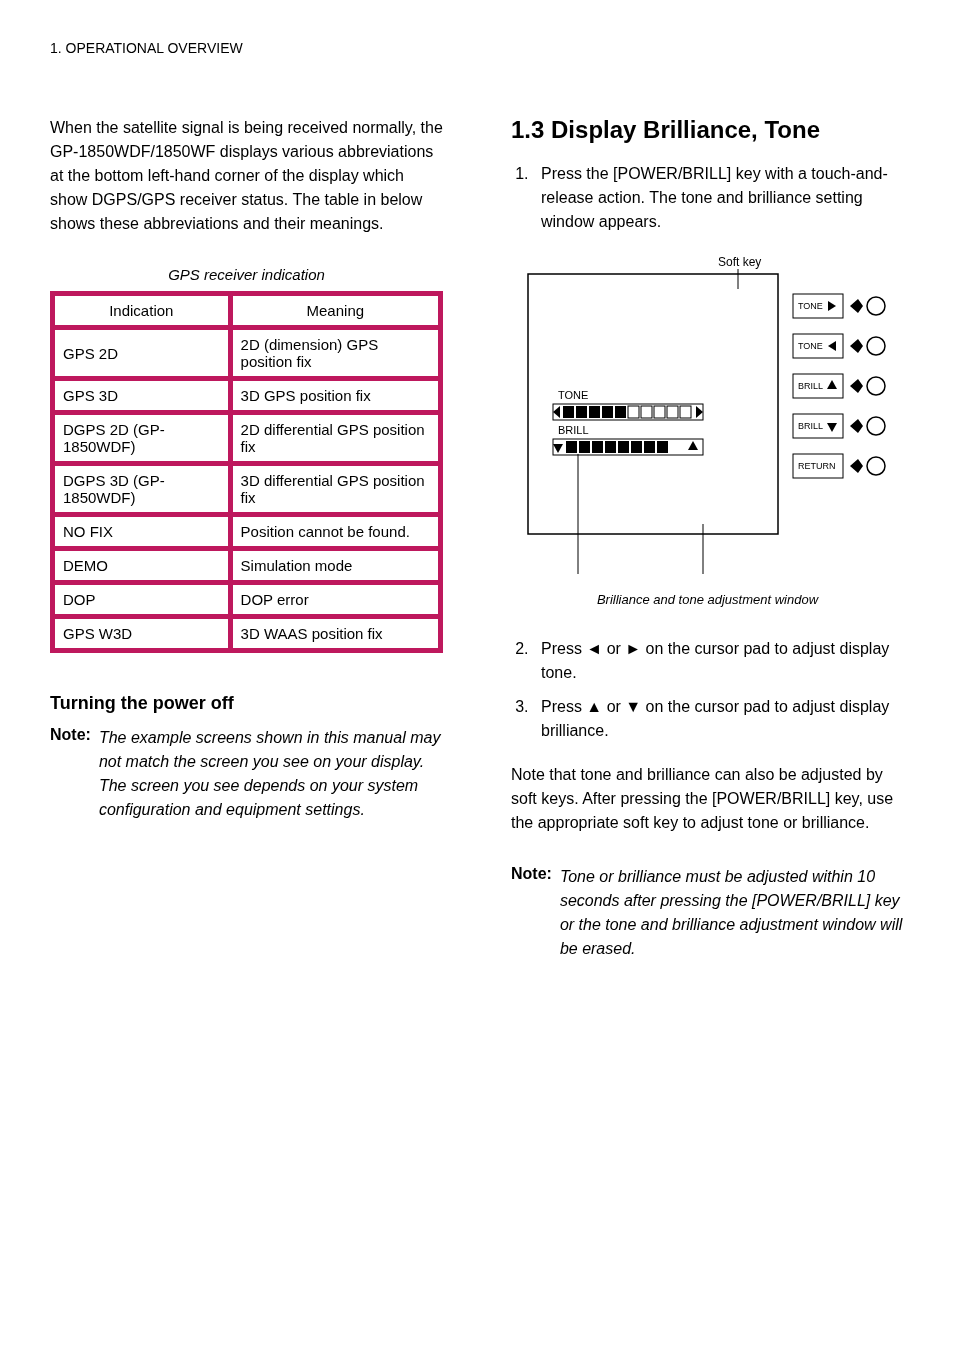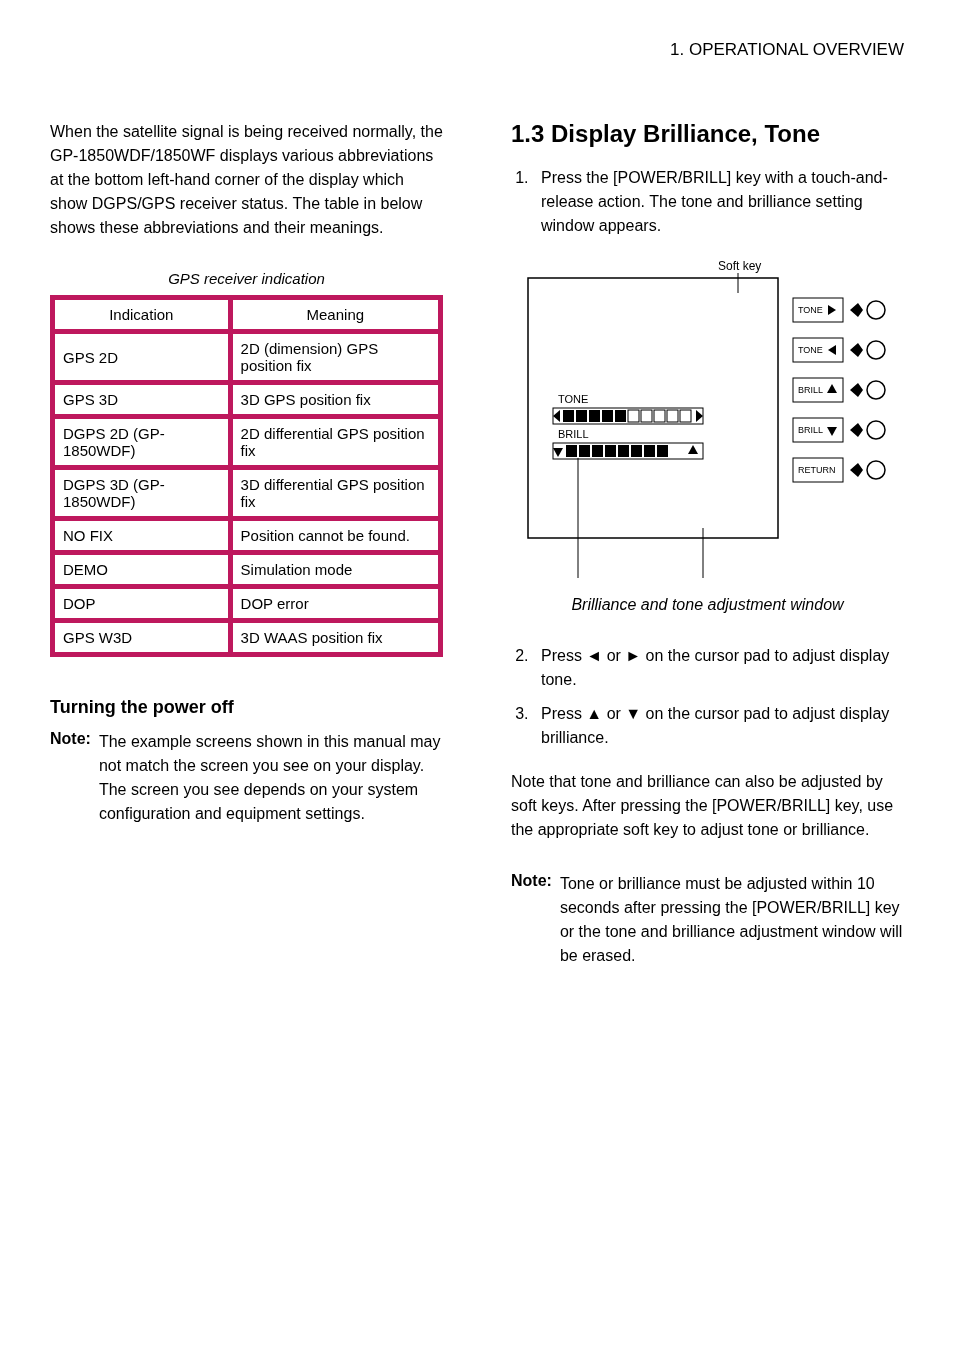--- a/index.html
+++ b/index.html
@@ -5,23 +5,22 @@
     * { margin: 0; padding: 0; box-sizing: border-box; }
     body {
       font-family: Arial, sans-serif;
       font-size: 16px;
       color: #000;
       background: #fff;
       padding: 40px 50px;
       width: 954px;
     }
     .header-line {
-      font-size: 17px;
+      font-size: 14px;
       margin-bottom: 60px;
-      text-align: right;
     }
     .columns {
       display: flex;
       gap: 68px;
     }
     .col {
       flex: 1;
     }
     .paragraph {
       line-height: 1.5;
@@ -71,28 +70,29 @@
       display: flex;
       gap: 8px;
       margin-top: 12px;
     }
     .note-label {
       font-weight: bold;
       white-space: nowrap;
     }
     .note-text {
       line-height: 1.5;
+      font-style: italic;
     }
     .figure {
       margin: 20px 0 30px 0;
       text-align: center;
     }
     .figure-caption {
       font-style: italic;
-      font-size: 16px;
+      font-size: 13px;
       margin-top: 8px;
     }
     
     .tb-svg {
       display: block;
       margin: 0 auto;
     }
   </style>
 </head>
 <body>

